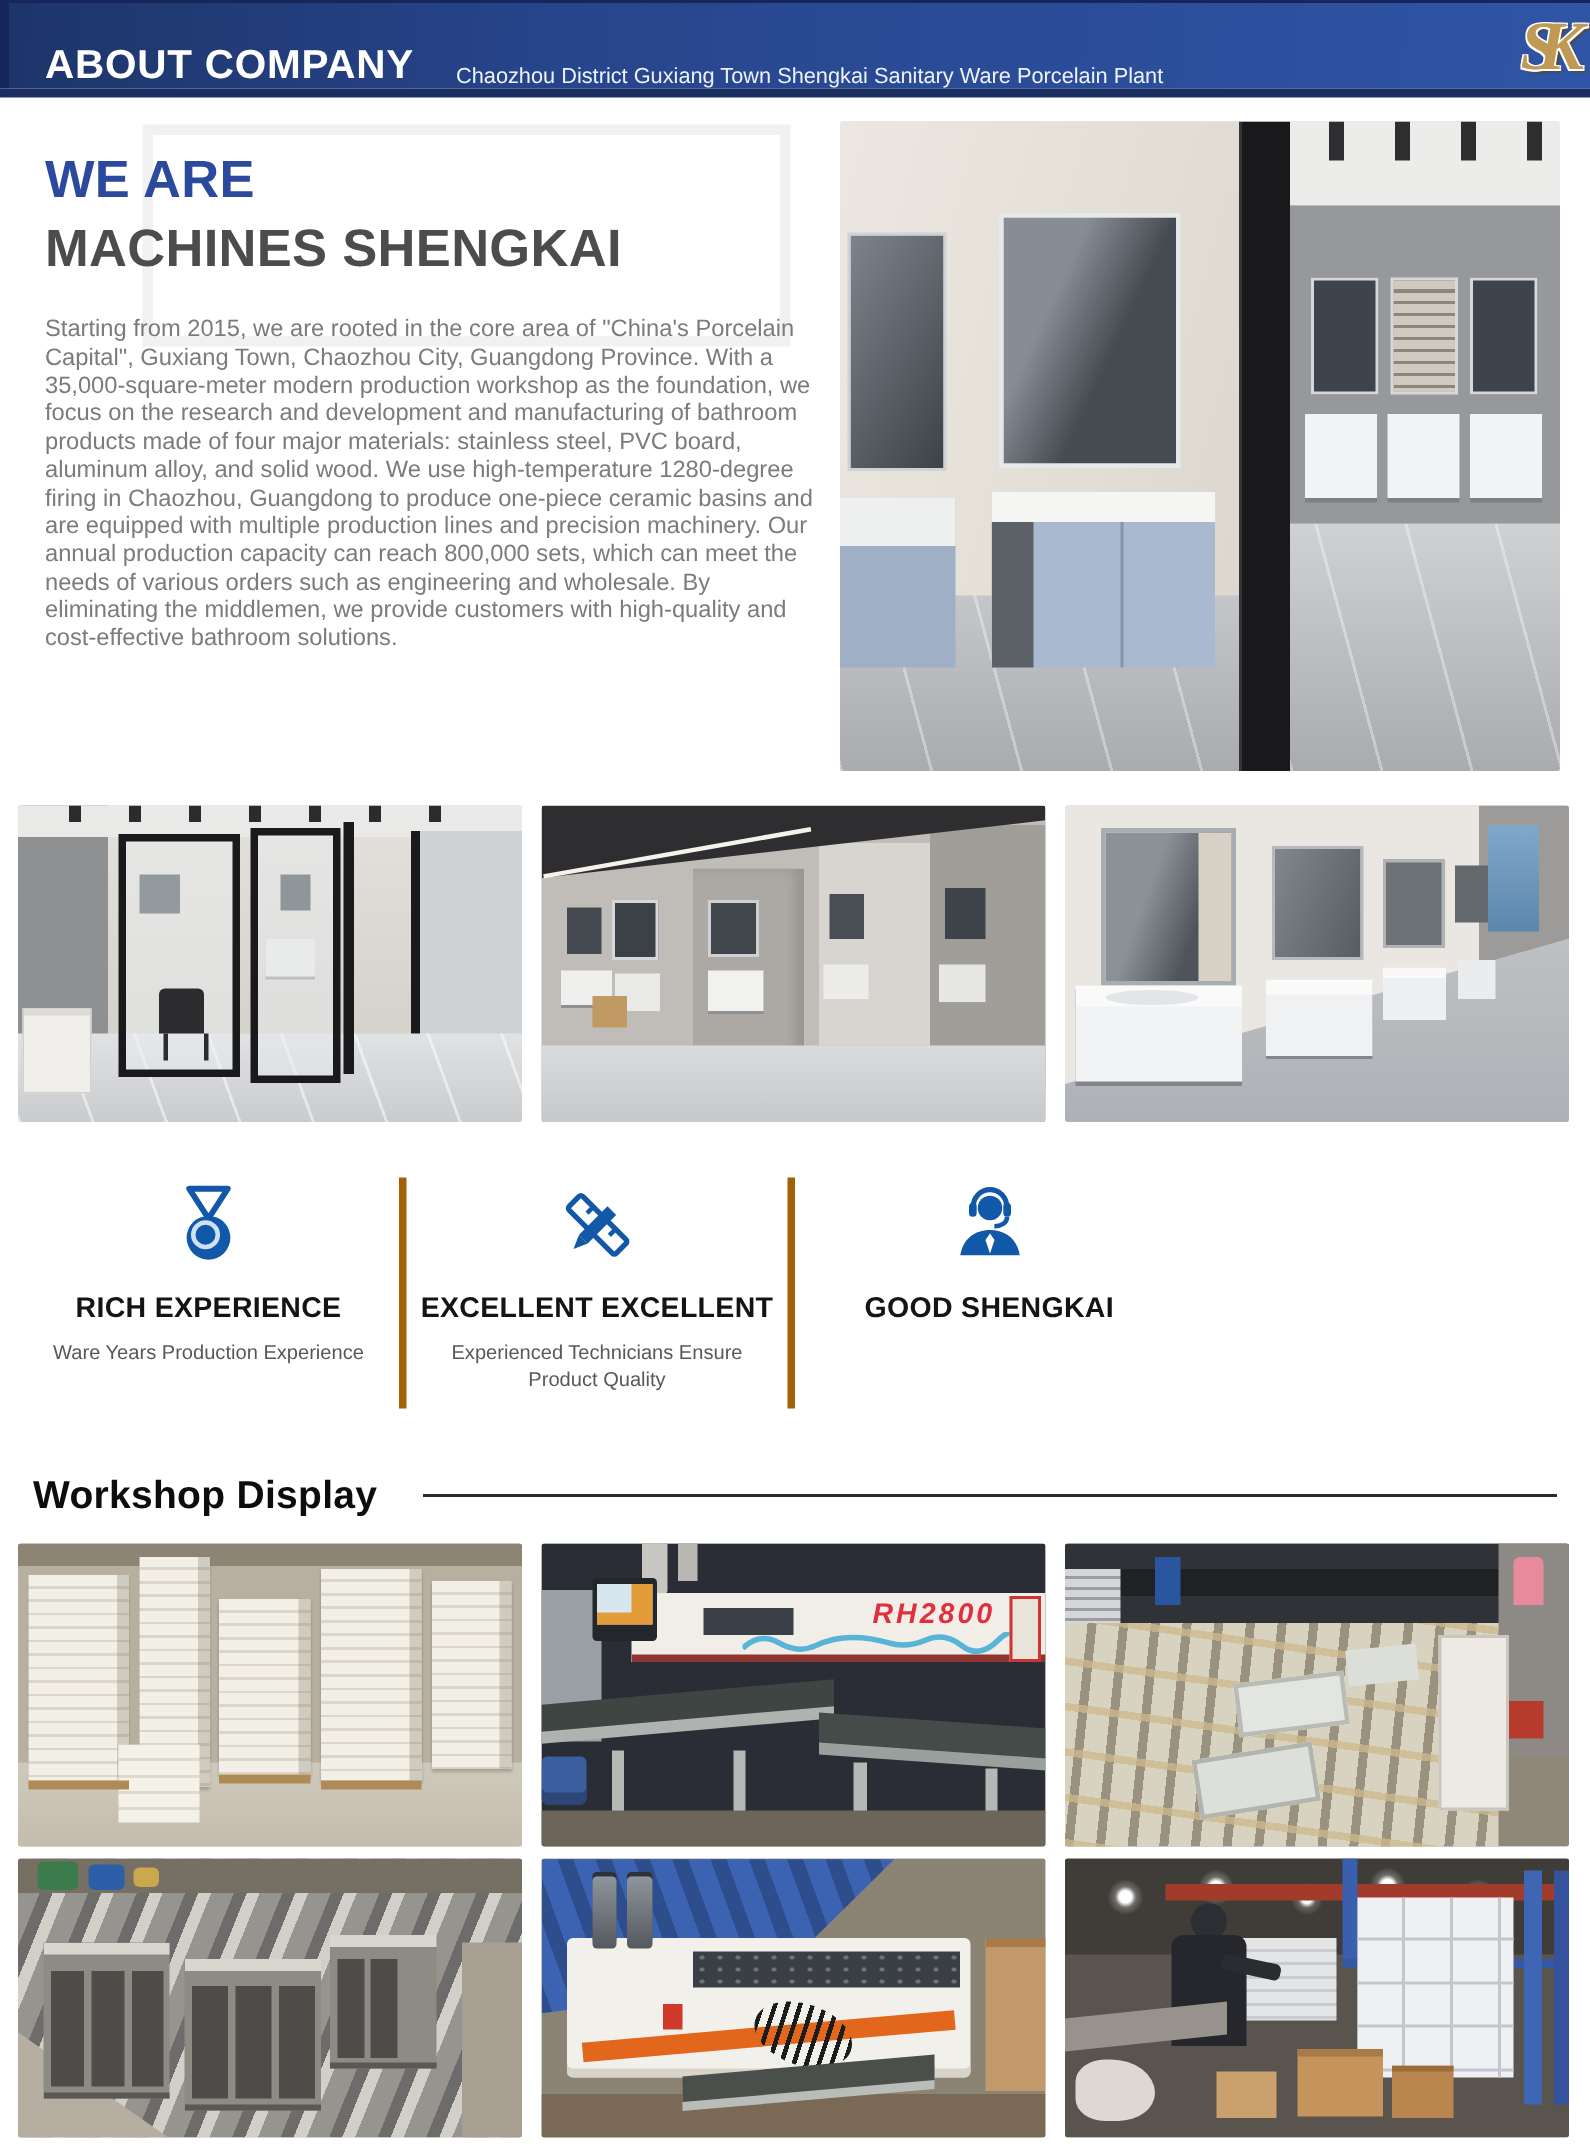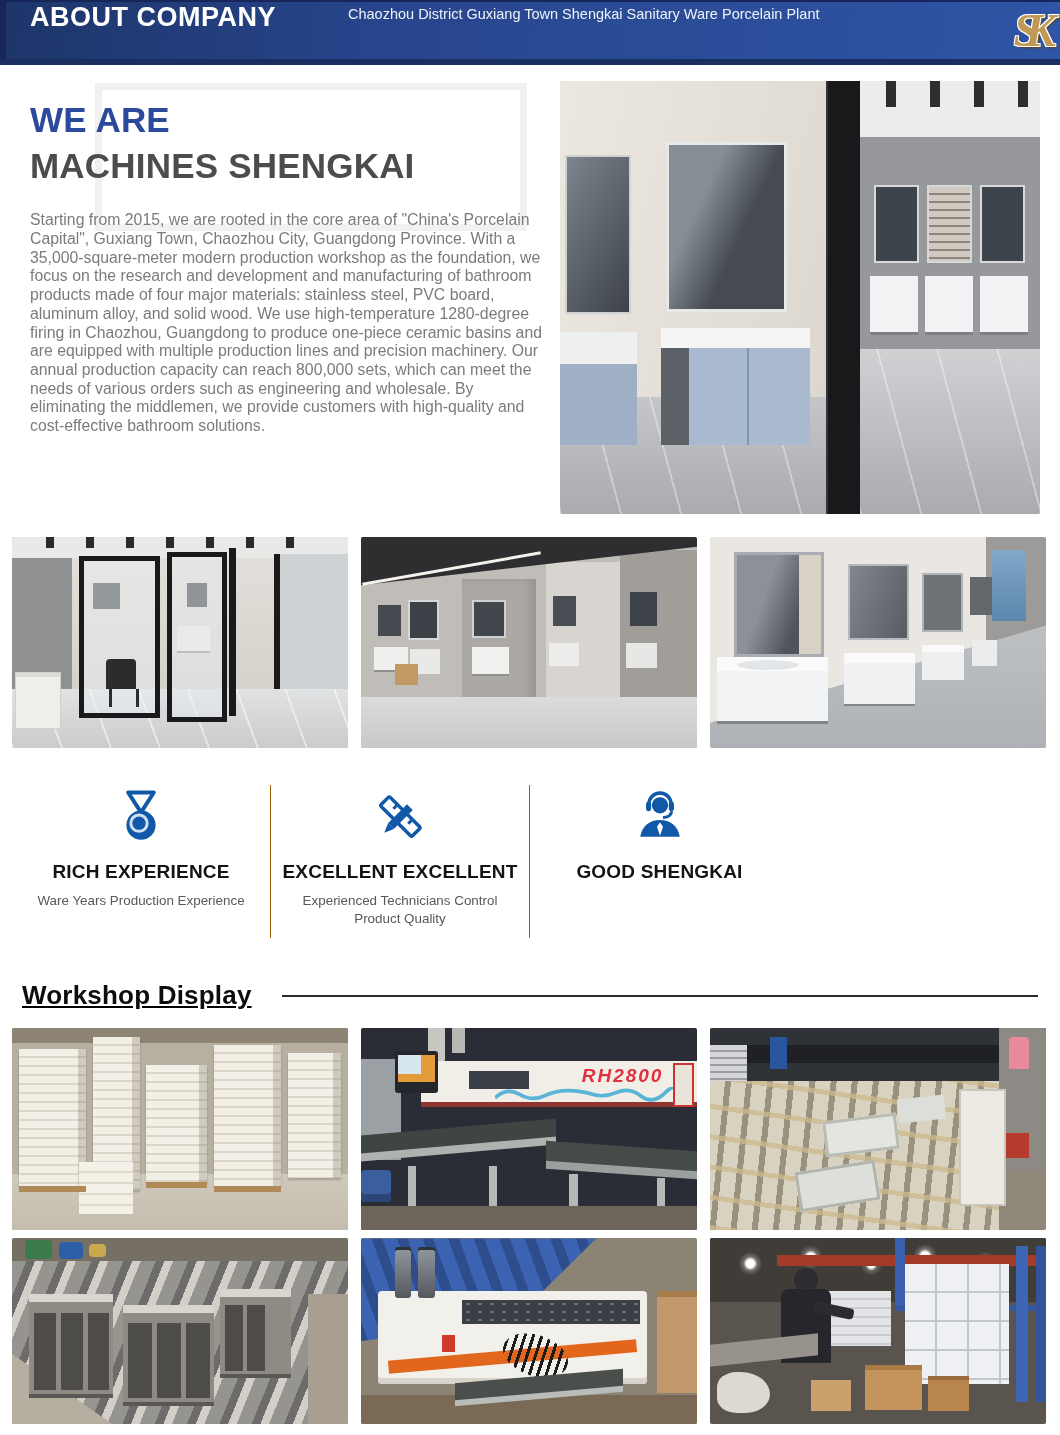--- a/index.html
+++ b/index.html
@@ -1,20 +1,20 @@
 <!DOCTYPE html>
 <html><head>
 <meta charset="utf-8">
 <style>
   html,body{margin:0;padding:0;background:#fff;}
   body{width:1060px;height:1435px;overflow:hidden;font-family:"Liberation Sans",sans-serif;position:relative;}
 
   
   .header{height:57px;background:linear-gradient(95deg,#1d3569 0%,#27458c 35%,#2f55a6 100%);
-    display:flex;align-items:flex-start;position:relative;border-left:6px solid #16265a;border-top:2px solid #16265a;gap:44px;}
+    display:flex;align-items:flex-end;position:relative;border-left:6px solid #16265a;border-top:2px solid #16265a;}
   .header:after{content:"";position:absolute;left:-6px;right:0;bottom:-6px;height:6px;background:#1b2e62;}
   .header-title{color:#fff;font-size:27px;font-weight:bold;letter-spacing:.5px;margin-left:24px;white-space:nowrap;}
   .header-sub{color:#eef2fa;font-size:14.5px;margin-left:28px;margin-top:4px;white-space:nowrap;}
   .sk-logo{position:absolute;right:18px;top:2px;font-family:"Liberation Serif",serif;font-weight:bold;
     font-size:46px;font-style:italic;color:#c09a55;letter-spacing:-14px;
     text-shadow:-1px -1px 0 #fff,1px -1px 0 #fff,-1px 1px 0 #fff,1px 1px 0 #fff,2px 2px 2px #5e4718;}
 
   
   .top-section{display:flex;padding-top:22px;}
   .about-col{width:560px;position:relative;flex:none;}
@@ -100,27 +100,27 @@
   .s3 .mc4{left:77.5%;top:19%;width:6.5%;height:18%;background:#63686d;}
   .s3 .v1{left:2%;top:57%;width:33%;height:30%;background:#f2f3f4;box-shadow:inset 0 14px 0 #fafafa,0 3px 0 #83858a;}
   .s3 .v1:after{content:"";position:absolute;left:18%;top:4%;width:56%;height:16%;border-radius:50%;background:#e3e6e8;}
   .s3 .v2{left:40%;top:55%;width:21%;height:24%;background:#f0f1f2;box-shadow:inset 0 10px 0 #fafafa,0 2px 0 #83858a;}
   .s3 .v3{left:63%;top:51%;width:12.5%;height:17%;background:#eeeff0;box-shadow:inset 0 7px 0 #f9f9f9;}
   .s3 .v4{left:78%;top:49%;width:7.5%;height:12%;background:#ebecee;}
 
   
   .features{display:grid;grid-template-columns:1fr 1fr 1fr 1fr;margin:37px 12px 0 12px;}
   .feature{text-align:center;padding:4px 8px 10px;position:relative;}
-  .feature:not(:last-child){border-right:1px solid #a16207;}
+  .feature:not(:last-child){border-right:5px solid #a16207;}
   .f-icon{display:inline-block;height:58px;color:#1158a8;}
   .f-title{font-size:19px;font-weight:bold;color:#141414;margin-top:12px;letter-spacing:.2px;}
   .f-desc{font-size:13.4px;color:#585858;line-height:1.36;margin:9px auto 0;max-width:230px;}
 
   
-  .ws-head{display:flex;align-items:center;margin:42px 22px 16px 22px;text-decoration:underline;}
+  .ws-head{display:flex;align-items:center;margin:42px 22px 16px 22px;}
   .ws-title{font-size:26px;font-weight:bold;color:#0d0d0d;letter-spacing:.2px;white-space:nowrap;}
   .ws-line{flex:1;height:2px;background:#2b2b2b;margin-left:30px;}
   .ws-grid{display:grid;grid-template-columns:336px 336px 336px;gap:8px 13px;margin:17px 12px 0 12px;}
   .ws-grid .ph{width:336px;}
   .row1{height:202px;} .row2{height:186px;}
 
   
   .w1 .bg{left:0;right:0;top:0;bottom:0;background:#b7afa0;}
   .w1 .beam{left:0;right:0;top:0;height:7%;background:#8d8474;}
   .w1 .floor{left:0;right:0;top:72%;bottom:0;background:linear-gradient(#cfc9bc,#c4bdae);}
@@ -336,21 +336,21 @@
           <rect x="5" y="18" width="38" height="11" rx="1.5" fill="none" stroke="currentColor" stroke-width="3"></rect>
           <path d="M15 18v5 M24 18v5 M33 18v5" stroke="currentColor" stroke-width="2.6" fill="none"></path>
         </g>
         <g transform="rotate(-45 24 24)">
           <path d="M13 20.5h23v7H13z"></path>
           <path d="M13 20.5l-8 3.5 8 3.5z"></path>
         </g>
       </svg>
     </span>
     <div class="f-title">EXCELLENT EXCELLENT</div>
-    <div class="f-desc">Experienced Technicians Control Product Quality</div>
+    <div class="f-desc">Experienced Technicians Ensure Product Quality</div>
   </div>
   <div class="feature">
     <span class="f-icon">
       <svg viewBox="0 0 48 48" width="56" height="56" fill="currentColor">
         <circle cx="24" cy="14" r="7"></circle>
         <path d="M7 41c1.6-9.5 8.2-14.5 17-14.5S39.4 31.5 41 41z"></path>
         <path d="M14.5 13a9.5 9.5 0 0 1 19 0" fill="none" stroke="currentColor" stroke-width="3"></path>
         <rect x="12" y="11" width="4.4" height="8" rx="2.2"></rect>
         <rect x="31.6" y="11" width="4.4" height="8" rx="2.2"></rect>
         <path d="M33.8 19c0 3.6-3.6 5.4-7.3 5.4" fill="none" stroke="currentColor" stroke-width="2.6"></path>

